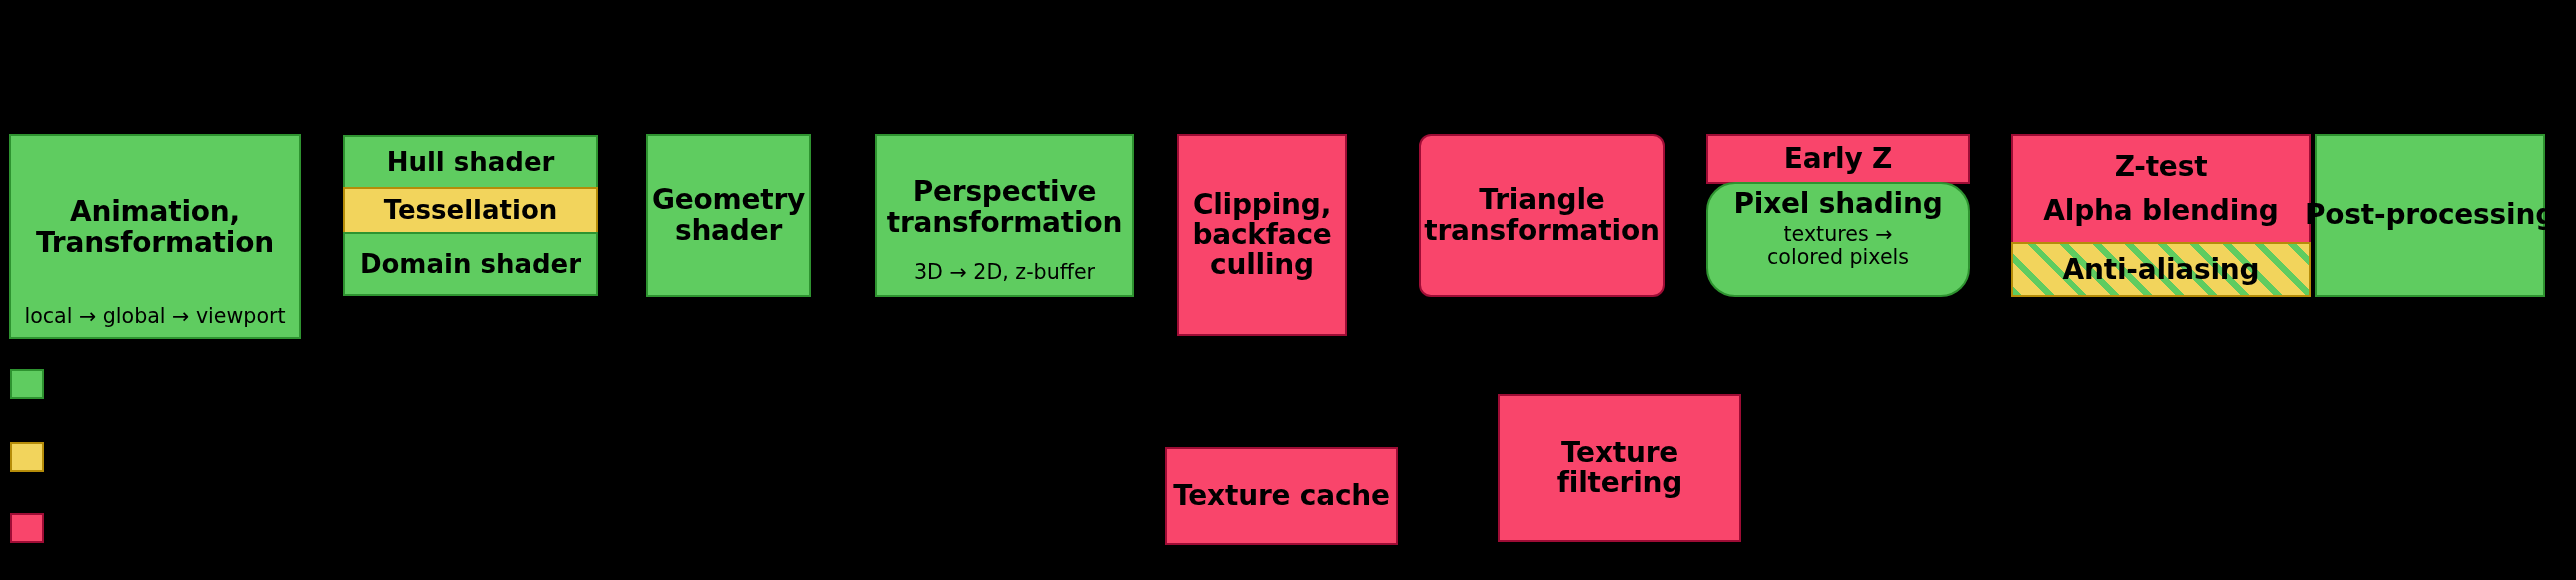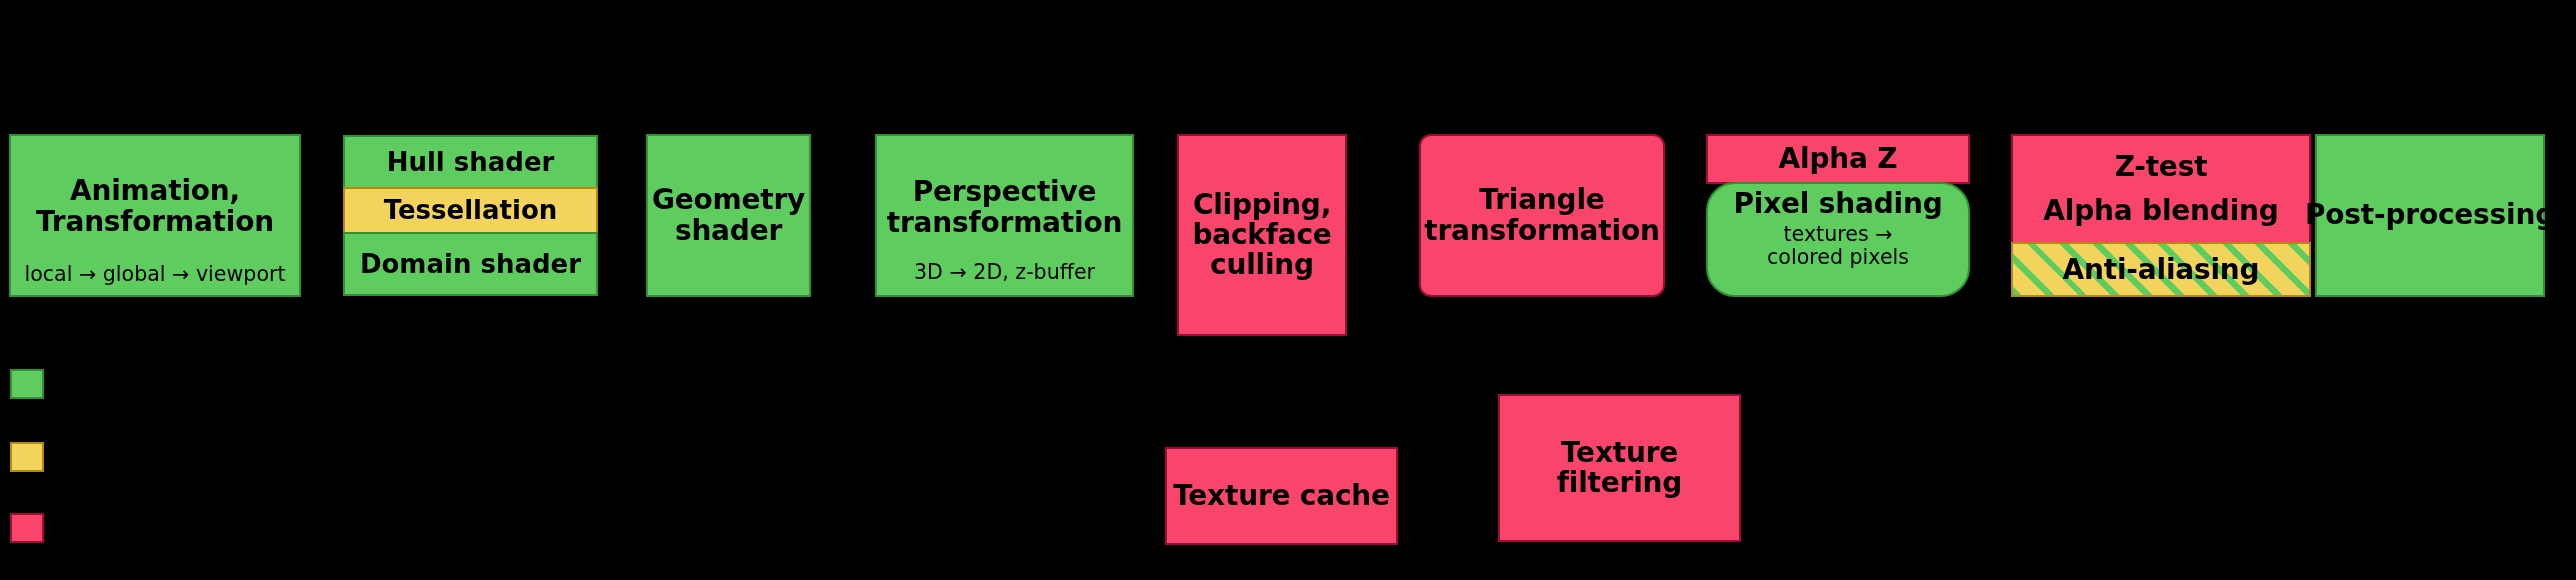--- a/index.html
+++ b/index.html
@@ -106,21 +106,21 @@
 
   <div class="connector" style="left:300px; top:208px; width:23px;"></div>
   <div class="connector" style="left:582px; top:208px; width:23px;"></div>
   <div class="connector" style="left:794px; top:208px; width:23px;"></div>
   <div class="connector" style="left:1121px; top:208px; width:23px;"></div>
   <div class="connector" style="left:1383px; top:208px; width:23px;"></div>
   <div class="connector" style="left:1648px; top:208px; width:23px;"></div>
   <div class="connector" style="left:1941px; top:208px; width:23px;"></div>
   <div class="connector" style="left:2242px; top:208px; width:23px;"></div>
 
-  <div class="node" style="left:9px; top:134px; width:292px; height:163px;">
+  <div class="node" style="left:9px; top:134px; width:292px; height:205px;">
     <div class="band green" style="height:100%; justify-content:space-between; padding:14.3px 5.4px 9px;">
       <div style="flex:1; display:flex; flex-direction:column; align-items:center; justify-content:center;">
         <div class="title">Animation,</div>
         <div class="title">Transformation</div>
       </div>
       <div class="sub">local → global → viewport</div>
     </div>
   </div>
 
   <div class="node stack" style="left:343px; top:134px; width:255px; height:163px;">
@@ -162,21 +162,21 @@
 
   <div class="node" style="left:1419px; top:134px; width:246px; height:163px;">
     <div class="band red" style="height:100%;border-radius:12px;">
       <div class="title">Triangle</div>
       <div class="title">transformation</div>
     </div>
   </div>
 
   <div class="node stack" style="left:1706px; top:134px; width:264px; height:163px;">
     <div class="band red" style="height:50px;">
-      <span class="title">Alpha Z</span>
+      <span class="title">Early Z</span>
     </div>
     <div class="band green" style="height:115px; margin-top:-2.7px; justify-content:flex-start; padding-top:5.4px;border-radius:29px;">
       <span class="title">Pixel shading</span>
       <span class="sub" style="margin-top:3.6px;">textures →</span>
       <span class="sub">colored pixels</span>
     </div>
   </div>
 
   <div class="node stack" style="left:2011px; top:134px; width:300px; height:163px;">
     <div class="band red" style="height:111px; gap:14.3px;">

